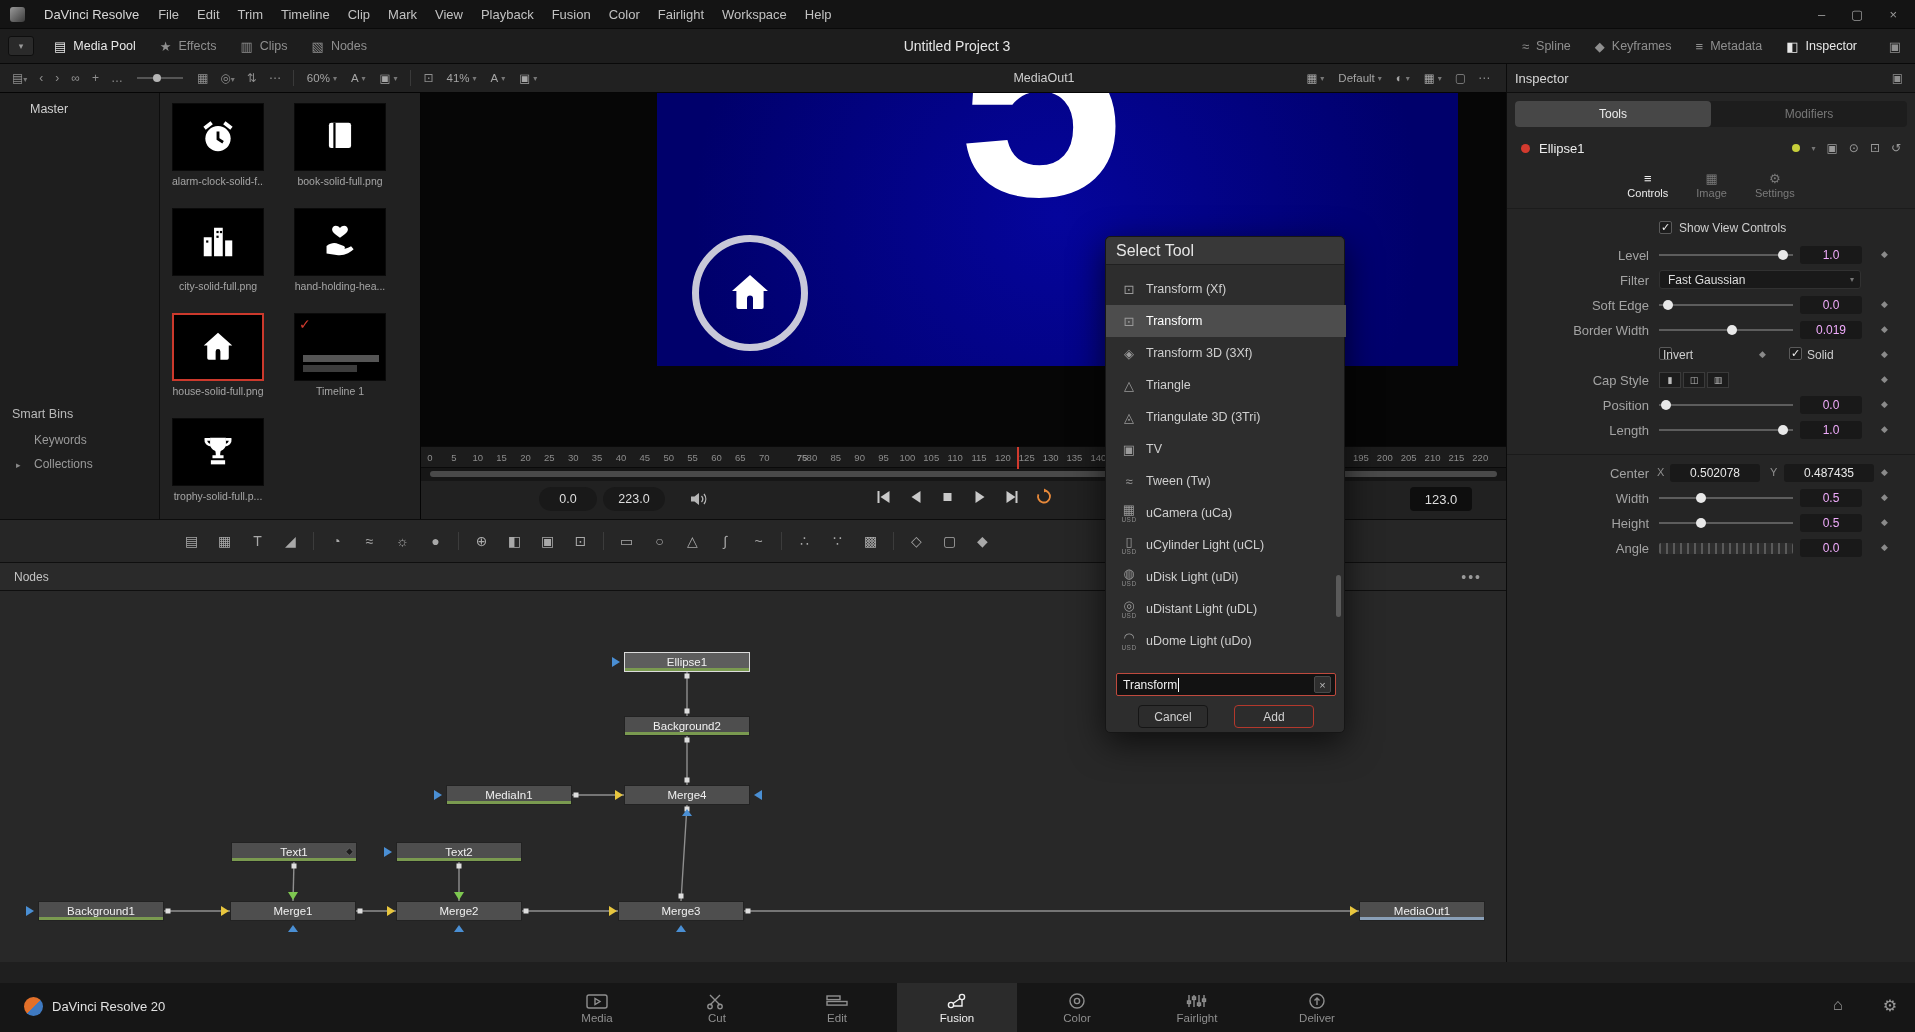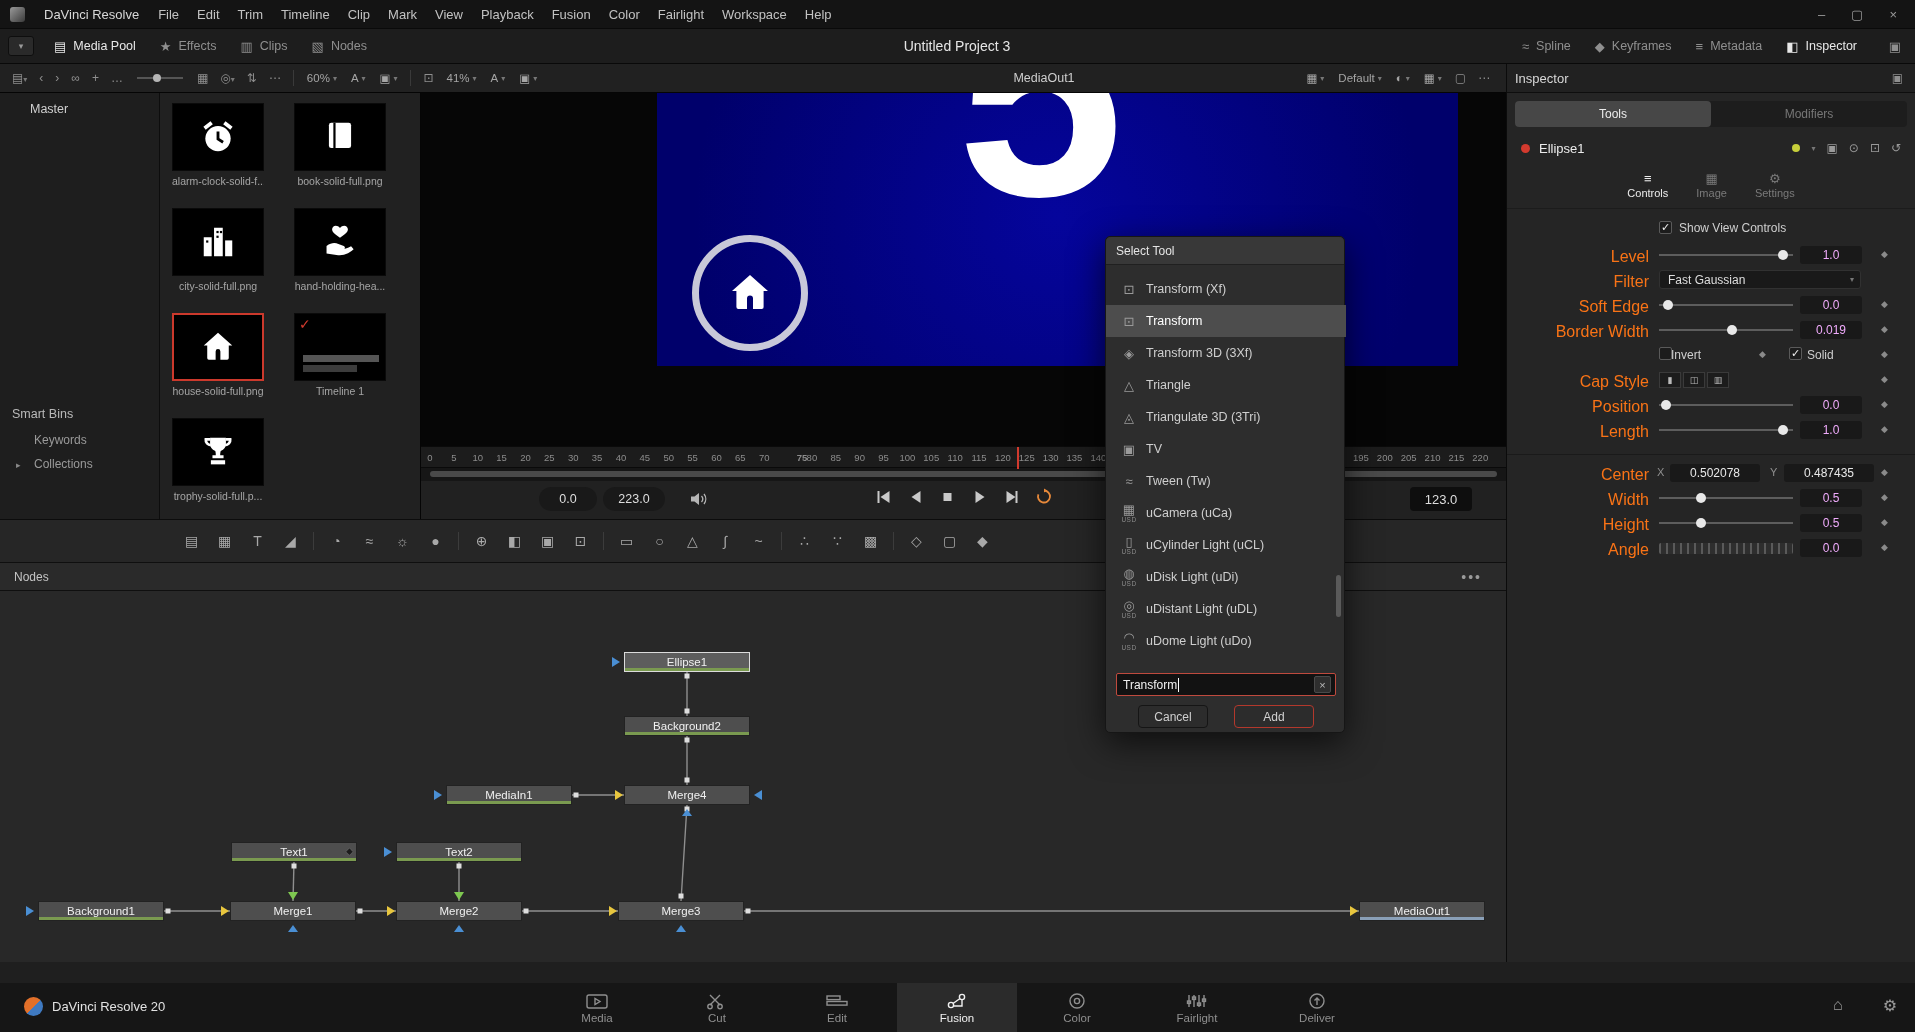--- a/index.html
+++ b/index.html
@@ -99,21 +99,21 @@
   .fnode { position:absolute; width:126px; height:20px; background:#4e4e4e; border:1px solid #222;
     color:#f0f0f0; font-size:11.5px; display:flex; align-items:center; justify-content:center; }
   .fnode .stripe { position:absolute; left:0; bottom:0; width:100%; height:3px; }
   .fnode.selected { border:1px solid #dcdcdc; background:#5d5d5d; }
   #annotation { position:absolute; left:871px; top:188px; width:620px; font-size:20px; font-weight:bold; }
 
   
   #select-tool { position:absolute; left:1105px; top:236px; width:240px; height:497px; background:#2d2d2d;
     border:1px solid #161616; border-radius:5px; box-shadow:0 10px 34px rgba(0,0,0,.65); z-index:60;}
   #st-header { height:28px; background:#383838; border-radius:5px 5px 0 0; display:flex; align-items:center;
-    padding-left:10px; font-size:12px; color:#e5e5e5; border-bottom:1px solid #202020;}
+    padding-left:10px; font-size:16px; color:#e5e5e5; border-bottom:1px solid #202020;}
   #st-list { position:absolute; left:0; top:36px; width:240px; height:392px; overflow:hidden;}
   .st-item { height:32px; display:flex; align-items:center; font-size:12.5px; color:#cfcfcf; padding-left:10px;}
   .st-item.selected { background:#4d4d4d; color:#fff;}
   .st-ic { width:26px; text-align:center; color:#9a9a9a; font-size:13px; line-height:1; margin-right:4px;}
   .st-ic .usd { display:block; font-size:6.5px; color:#8a8a8a; margin-top:1px; letter-spacing:.5px;}
   #st-scroll { position:absolute; right:3px; top:338px; width:5px; height:42px; background:#5a5a5a; border-radius:3px;}
   #st-search { position:absolute; left:10px; top:436px; width:220px; height:23px; background:#121212;
     border:1px solid #bf4a3e; border-radius:2px; display:flex; align-items:center; padding:0 4px 0 6px;}
   #st-search .txt { font-size:12px; color:#f0f0f0;}
   #st-search .caret { width:1px; height:14px; background:#fff; margin-left:1px;}
@@ -142,21 +142,21 @@
   .subtab .sic { font-size:13px; line-height:1;}
   .subtab.active { color:#ececec;}
   #svc-row { height:24px; margin-top:8px; position:relative;}
   #svc-row .cb { left:152px; }
   #svc-row .cblbl { position:absolute; left:172px; top:4px; font-size:12px; color:#cfcfcf;}
   .cb { position:absolute; top:4px; width:13px; height:13px; background:#1c1c1c; border:1px solid #5a5a5a; border-radius:2px;
     color:#f0f0f0; font-size:11px; line-height:11px; text-align:center;}
   #insp-rows { margin-top:2px; position:relative;}
   .irow { position:relative; height:25px;}
   .irow.divider { height:12px; border-bottom:1px solid #1a1a1a; margin-bottom:6px;}
-  .irow .lbl { position:absolute; left:0; top:5px; width:142px; text-align:right; font-size:16px; color:#f97316;}
+  .irow .lbl { position:absolute; left:0; top:5px; width:142px; text-align:right; font-size:13px; color:#a3a3a3;}
   .irow .track { position:absolute; left:152px; top:11px; width:134px; height:2px; background:#5d5d5d;}
   .irow .handle { position:absolute; top:7px; width:10px; height:10px; border-radius:50%; background:#e8e8e8;}
   .irow .val { position:absolute; left:293px; top:3px; width:62px; height:18px; background:#191919; border-radius:3px;
     color:#f0abfc; font-size:12px; display:flex; align-items:center; justify-content:center;}
   .irow .dia { position:absolute; left:374px; top:6px; font-size:9px; color:#8a8a8a;}
   .irow .dd { position:absolute; left:152px; top:2px; width:202px; height:19px; background:#191919; border:1px solid #313131;
     border-radius:3px; display:flex; align-items:center; padding:0 6px 0 8px; font-size:12px; color:#dedede;}
   .irow .dd .vt-caret { margin-left:auto;}
   .irow .cplbl { position:absolute; top:5px; font-size:12px; color:#cfcfcf;}
   .irow .capbtn { position:absolute; top:4px; width:22px; height:16px; background:#1c1c1c; border:1px solid #3a3a3a;
@@ -650,21 +650,21 @@
         </div>
         <div class="irow">
           <span class="lbl">Border Width</span>
           <span class="track"></span>
           <span class="handle" style="left: 220.2px;"></span>
           <span class="val">0.019</span>
           <span class="dia">◆</span>
         </div>
         <div class="irow">
           <span class="cb" style="left: 152px;"></span>
-          <span class="cplbl" style="left: 164px;">Invert</span>
+          <span class="cplbl" style="left: 156px;">Invert</span>
           <span class="dia" style="left: 252px;">◆</span>
           <span class="cb" style="left: 282px;">✓</span>
           <span class="cplbl" style="left: 300px;">Solid</span>
           <span class="dia" style="left: 374px;">◆</span>
         </div>
         <div class="irow">
           <span class="lbl">Cap Style</span>
           <span class="capbtn" style="left: 152px;">▮</span>
           <span class="capbtn" style="left: 176px;">◫</span>
           <span class="capbtn" style="left: 200px;">▥</span>

